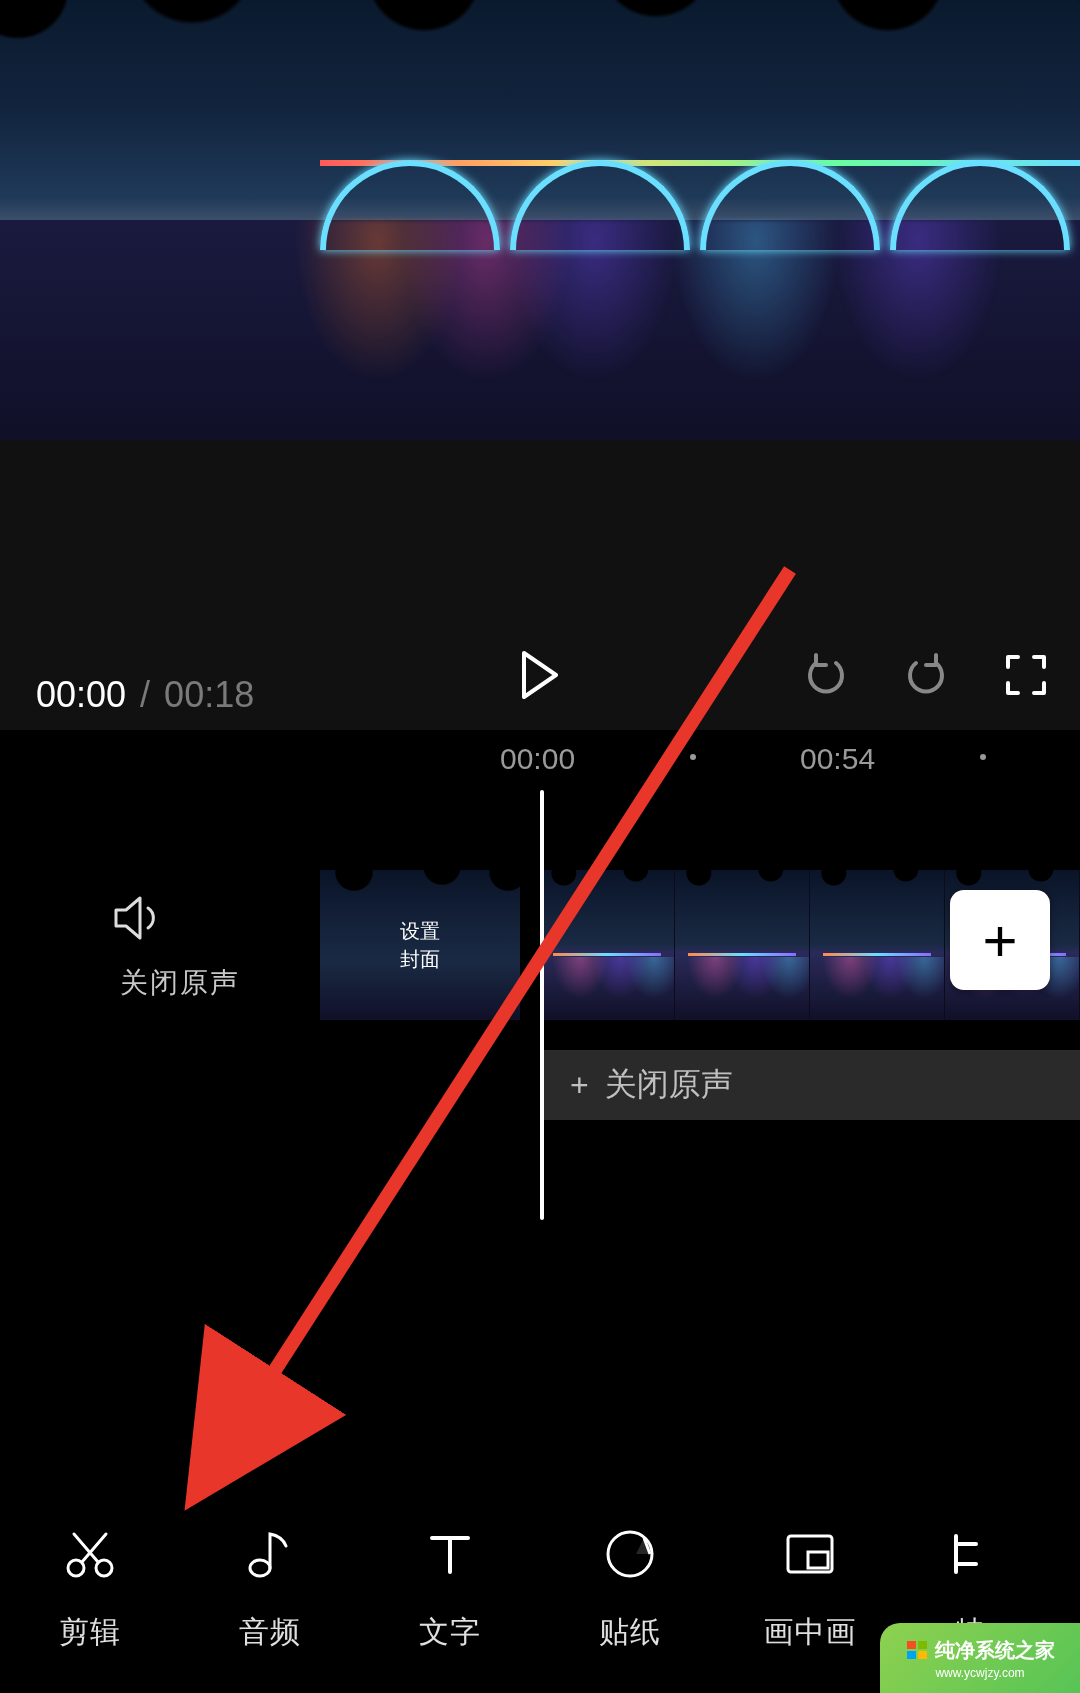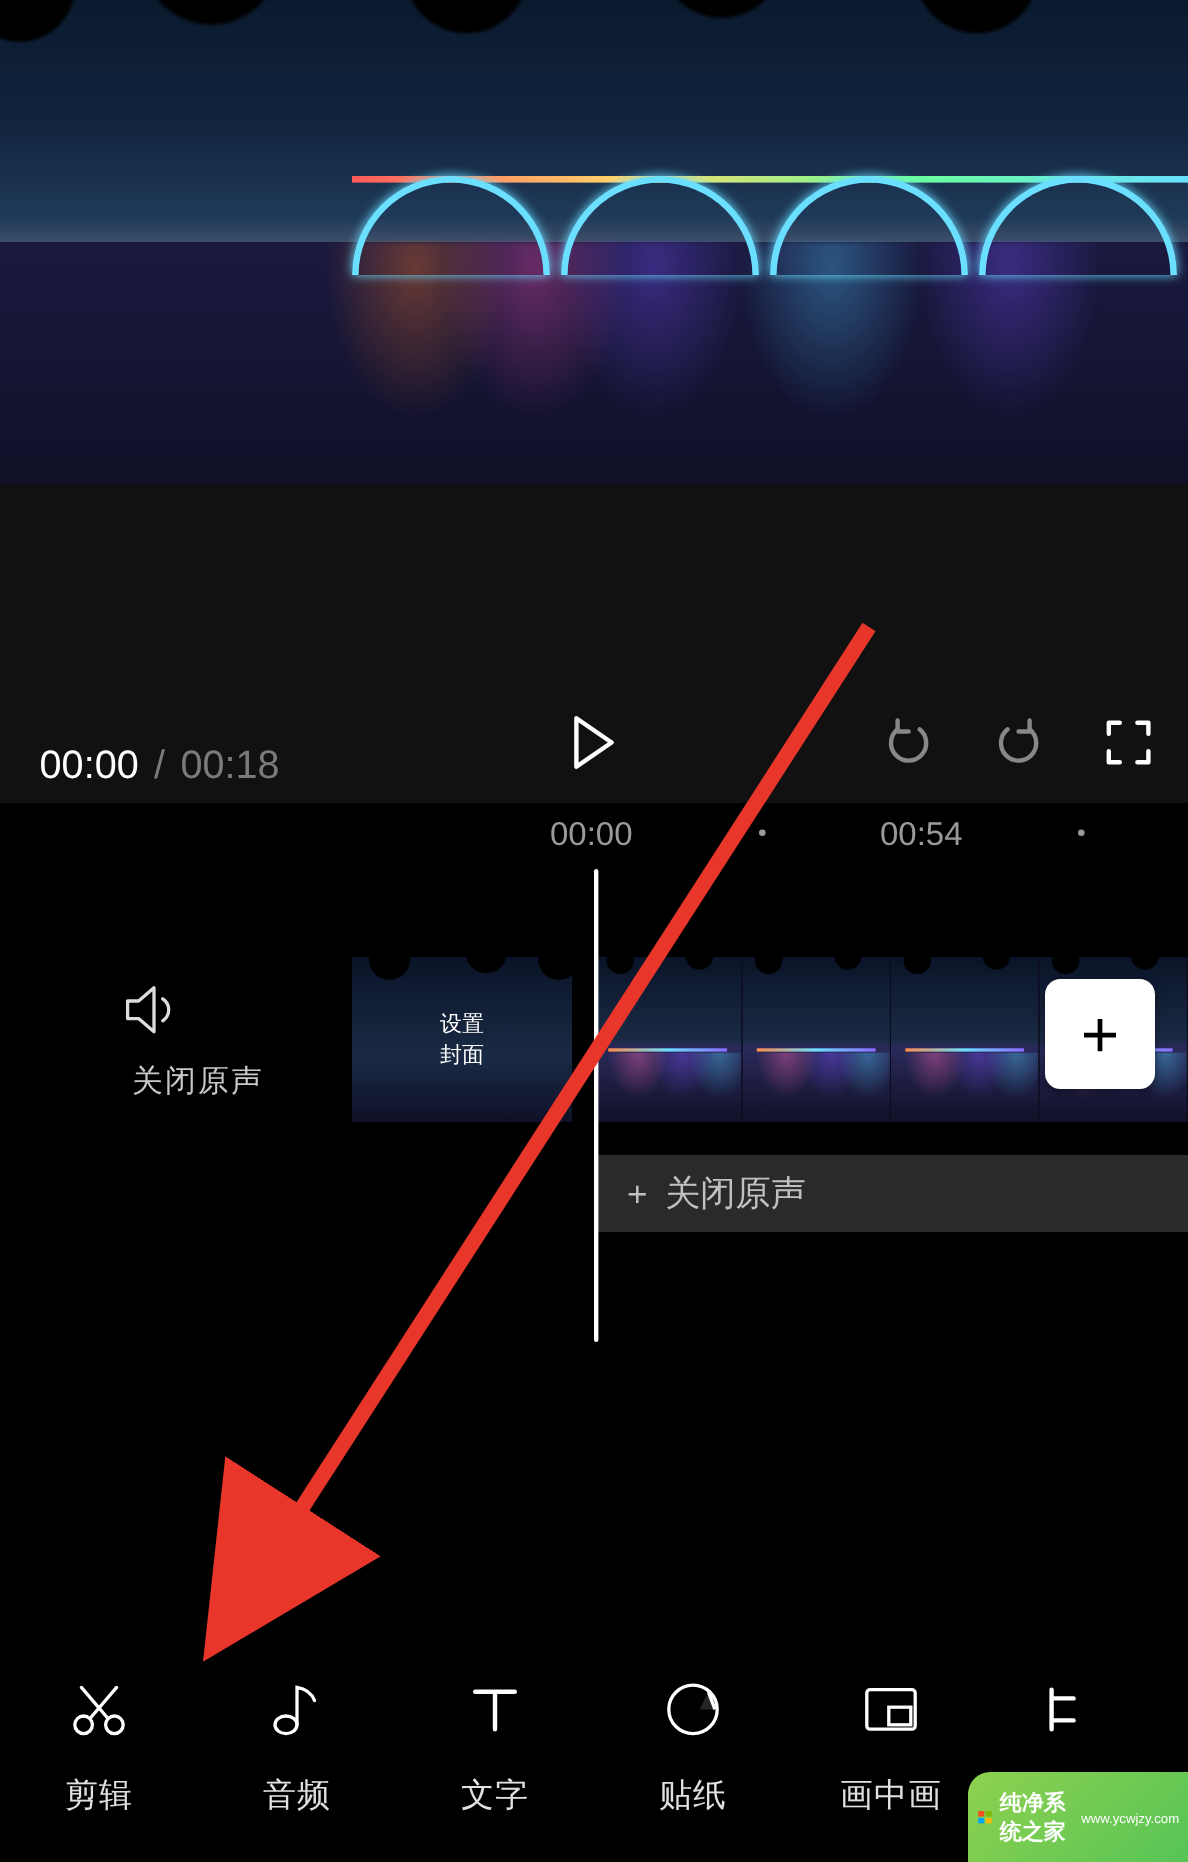--- a/index.html
+++ b/index.html
@@ -78,21 +78,21 @@
   .arrow-svg { position: absolute; left: 0; top: 0; width: 1080px; height: 1693px; pointer-events: none; }
 
   
   .toolbar { position: absolute; left: 0; bottom: 0; width: 1080px; height: 210px; background: #000; display: flex; align-items: center; }
   .tool { flex: 0 0 180px; display:flex; flex-direction:column; align-items:center; gap: 28px; }
   .tool:last-child { flex: 0 0 140px; }
   .tool .ticon { width: 60px; height: 60px; display:flex; align-items:center; justify-content:center; }
   .tool .tlabel { font-size: 30px; color: #e0e0e0; letter-spacing: 1px; }
 
   
-  .watermark { position: absolute; right: 0; bottom: 0; width: 200px; height: 82px; background: linear-gradient(135deg,#8fd14f,#56c456); border-top-left-radius: 20px; display:flex; flex-direction:row; align-items:center; justify-content:center; padding: 4px 8px; }
+  .watermark { position: absolute; right: 0; bottom: 0; width: 200px; height: 70px; background: linear-gradient(135deg,#8fd14f,#56c456); border-top-left-radius: 20px; display:flex; flex-direction:column; align-items:center; justify-content:center; padding: 4px 8px; }
   .watermark .wm-top { display:flex; align-items:center; gap:6px; }
   .watermark-text { font-size: 20px; color: #fff; font-weight: bold; }
   .watermark-url { font-size: 12px; color: #fff; margin-top: 2px; }
   .wm-icon { width: 24px; height: 24px; }
 
   svg { display:block; }
 </style>
 </head>
 <body>
 

